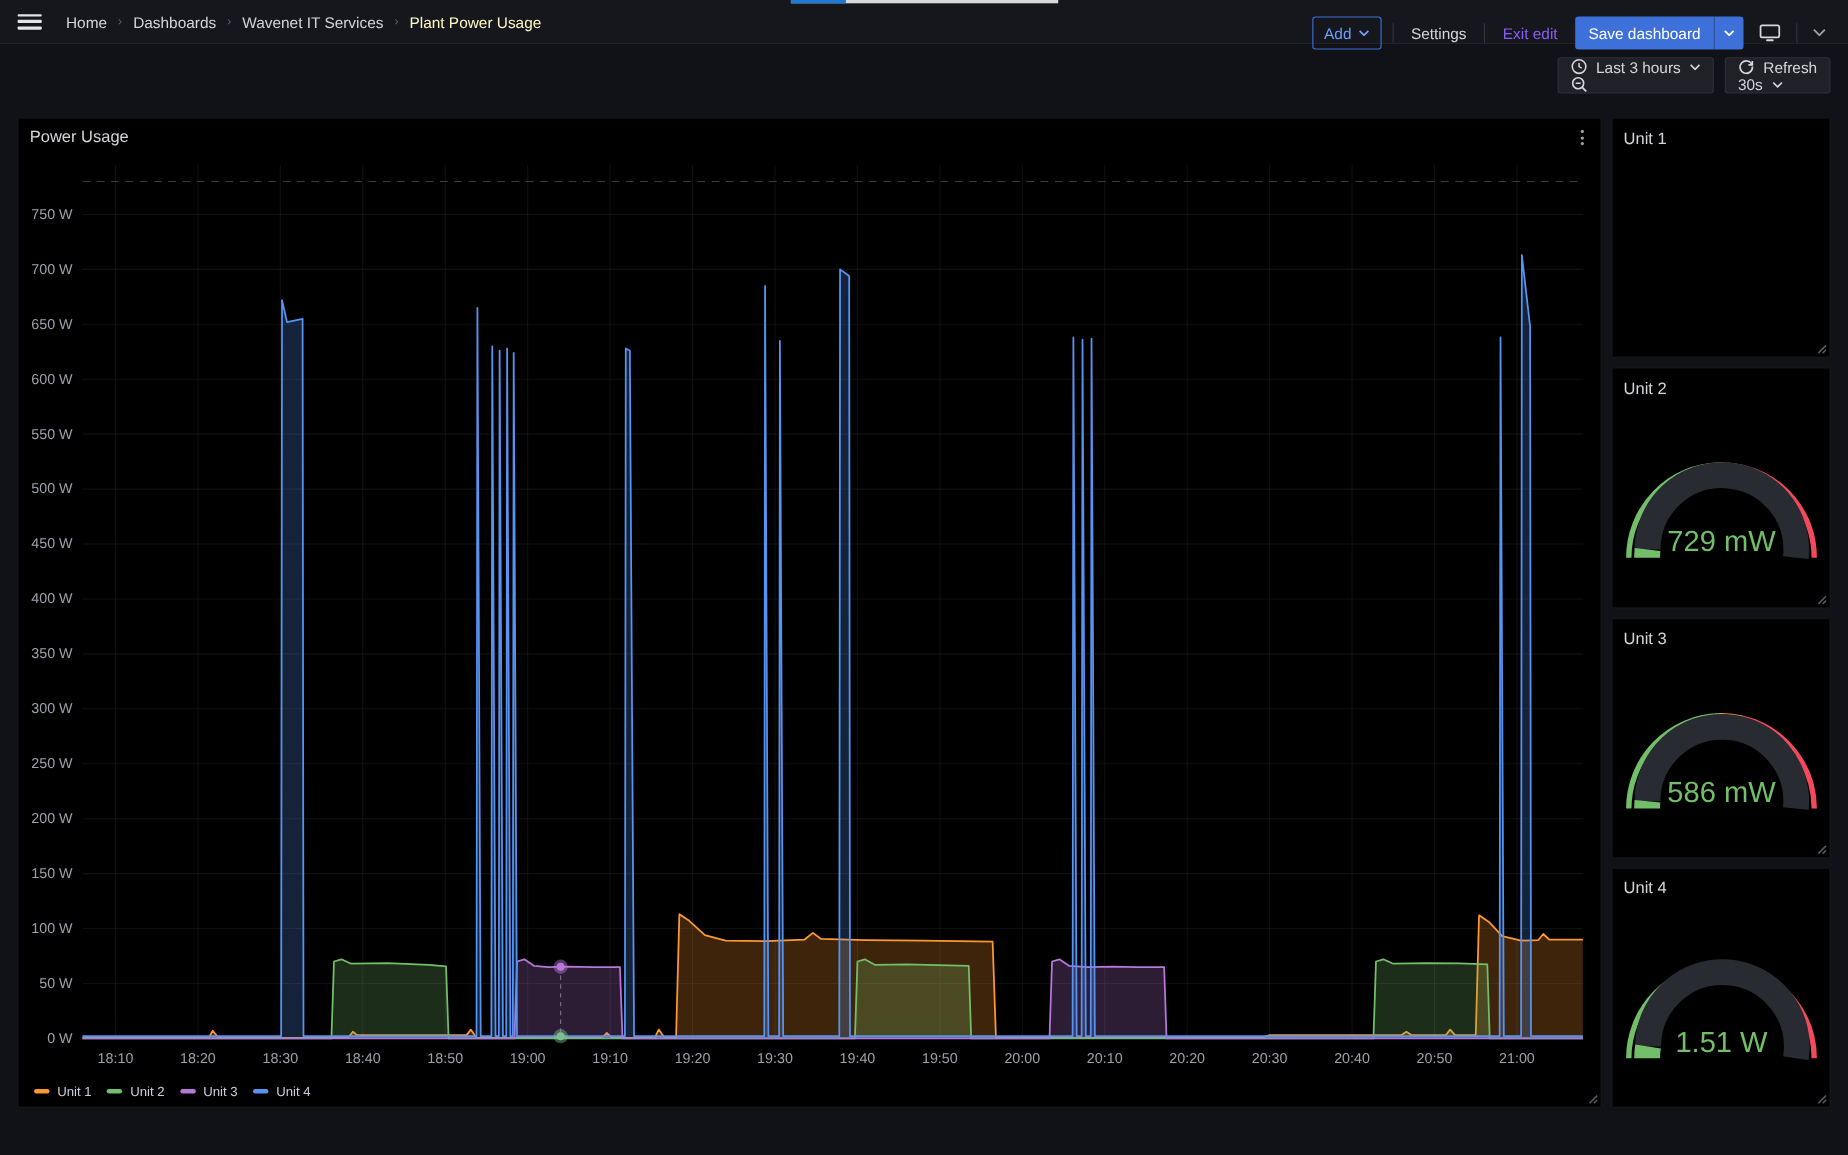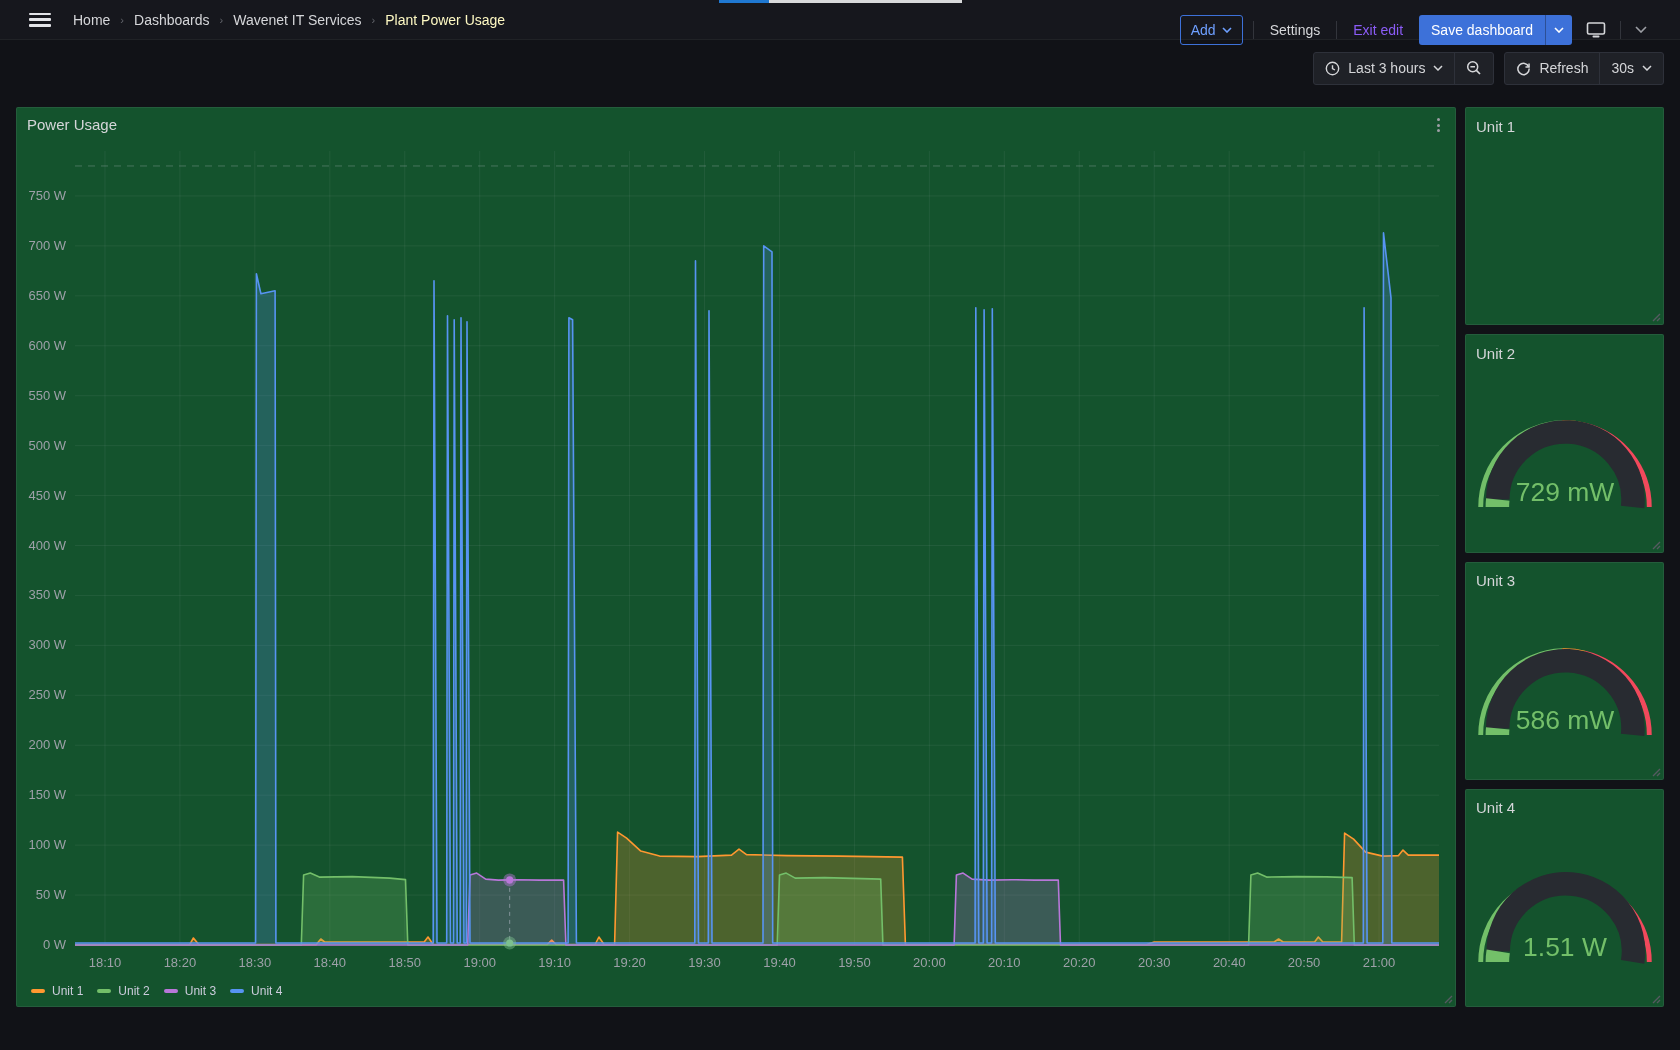--- a/index.html
+++ b/index.html
@@ -1,21 +1,21 @@
 <!DOCTYPE html>
 <html><head>
 <meta charset="utf-8">
 <style>
   * { margin:0; padding:0; box-sizing:border-box; }
   html,body { width:1680px; height:1050px; overflow:hidden; background:#111217;
     font-family:"Liberation Sans", sans-serif; color:#d5d6d9; }
 
   
   .topnav { height:40px; background:#16171d; border-bottom:1px solid #202226;
-    display:flex; align-items:center; padding:0 29px; position:relative; }
+    display:flex; align-items:center; padding:0 16px; position:relative; }
   .loadbar { position:absolute; top:0; left:719px; width:243px; height:3px; background:#d8d9da; }
   .loadbar .fill { height:100%; width:50px; background:#1f78d1; }
   .burger { width:22px; height:14px; display:flex; flex-direction:column; justify-content:space-between; cursor:pointer; margin-right:22px; }
   .burger span { display:block; height:2.5px; background:#e3e4e8; border-radius:1px; }
   .crumbs { display:flex; align-items:center; gap:10px; font-size:14px; }
   .crumb { color:#d5d6d9; cursor:pointer; }
   .crumb.current { color:#fef9c3; cursor:default; }
   .crumb-sep { color:#63656c; font-size:11px; }
   .nav-right { margin-left:auto; display:flex; align-items:center; gap:10px;margin-top:20px; }
   .vdiv { width:1px; height:18px; background:#33353c; }
@@ -26,27 +26,27 @@
   .btn-text.blue { color:#8b5cf6; }
   .btn-primary { background:#3d71d9; color:#ffffff; height:30px; border:none; border-radius:3px;
     display:flex; align-items:center; font-size:14px; font-weight:500; cursor:pointer; overflow:hidden; padding:0;text-align:right; }
   .btn-primary .main { padding:0 12px; height:100%; display:flex; align-items:center; }
   .btn-primary .split { width:1px; height:100%; background:rgba(17,18,23,.35); }
   .btn-primary .chev { padding:0 8px; height:100%; display:flex; align-items:center; }
   .icon-btn { background:none; border:none; cursor:pointer; display:flex; align-items:center; color:#9d9fa5; padding:0 4px; }
 
   
   .subbar { height:56px; display:flex; align-items:center; justify-content:flex-end; padding:0 16px; gap:10px; }
-  .tgroup { display:flex; align-items:stretch; background:#1f2127; border:1px solid #2e313a; border-radius:3px; overflow:hidden; height:33px; }
+  .tgroup { display:flex; align-items:stretch; background:#1f2127; border:1px solid #2e313a; border-radius:3px; overflow:hidden; height:33px;flex-direction:column; }
   .tseg { display:flex; align-items:center; gap:8px; padding:0 11px; font-size:14px; font-weight:500; color:#d5d6d9; cursor:pointer; background:transparent; border:none; }
   .tsep { width:1px; background:#2e313a; }
 
   
   .dash { display:flex; gap:9px; padding:11px 16px 0 16px; height:914px; }
-  .panel { background:#14532d; border:1px solid rgba(204,204,220,.09); border-radius:2px; position:relative; }
+  .panel { background:#000000; border:1px solid rgba(204,204,220,.09); border-radius:2px; position:relative; }
   .panel-main { width:1440px; height:900px; display:flex; flex-direction:column; }
   .gcol { width:200px; display:flex; flex-direction:column; gap:9px; height:900px; }
   .gpanel { flex:1; }
   .phead { height:30px; display:flex; align-items:center; padding:6px 10px 0 10px; }
   .ptitle { font-size:15px; font-weight:500; color:#d5d6d9; }
   .kebab { position:absolute; top:8px; right:8px; width:18px; height:18px; display:flex; flex-direction:column;
     align-items:center; justify-content:center; gap:2.5px; cursor:pointer; }
   .kebab i { width:3px; height:3px; border-radius:50%; background:#9d9fa5; }
   .rhandle { position:absolute; right:2px; bottom:2px; width:11px; height:11px; cursor:nwse-resize; }
   .chart-wrap { flex:1; padding:2px 6px 0 6px; }

